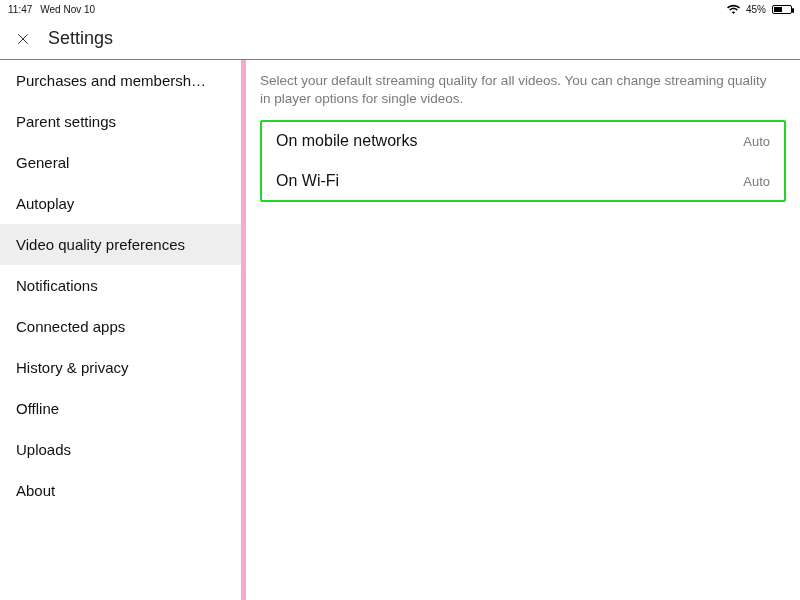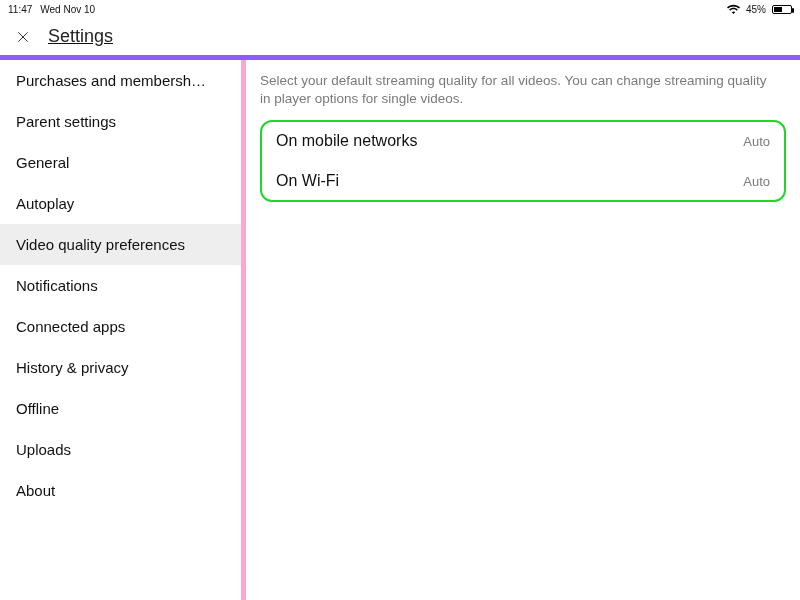--- a/index.html
+++ b/index.html
@@ -4,31 +4,31 @@
 <style>
   * { box-sizing: border-box; margin: 0; padding: 0; }
   html, body { width: 800px; height: 600px; font-family: -apple-system, "Helvetica Neue", Arial, sans-serif; background:#fff; color:#111; overflow:hidden; }
   .statusbar { height:18px; background:#fff; display:flex; align-items:center; font-size:10px; padding:0 8px; justify-content:space-between; border-bottom:0; }
   .statusbar .left { display:flex; gap:8px; align-items:center; }
   .statusbar .right { display:flex; gap:6px; align-items:center; }
   .battery { width:20px; height:9px; border:1px solid #000; border-radius:2px; position:relative; }
   .battery::after { content:""; position:absolute; right:-3px; top:2px; width:2px; height:5px; background:#000; border-radius:1px;}
   .battery .fill { position:absolute; left:1px; top:1px; bottom:1px; width:45%; background:#000; }
   .wifi svg { display:block; }
-  .header { height:42px; display:flex; align-items:center; padding:0 14px; gap:16px; border-bottom:5px solid #8b5cf6;text-decoration:underline; }
+  .header { height:42px; display:flex; align-items:center; padding:0 14px; gap:16px; border-bottom:1px solid #8b5cf6; }
   .close-x { width:18px; height:18px; display:flex; align-items:center; justify-content:center; color:#555; cursor:pointer;}
   .close-x svg { width:16px; height:16px; stroke:#333; stroke-width:1.5; }
   .header-title { font-size:18px; color:#222; }
   .body { display:flex; height:calc(600px - 18px - 42px); }
   .sidebar { width:246px; border-right:5px solid #f9a8d4; overflow:hidden; }
   .side-item { padding:12px 16px; font-size:15px; color:#111; cursor:pointer; white-space:nowrap; overflow:hidden; text-overflow:ellipsis; }
   .side-item.selected { background:#eeeeee; }
   .content { flex:1; padding:12px 14px 0 14px; }
   .desc { color:#7a7a7a; font-size:13.5px; line-height:1.35; margin-bottom:12px; padding-right:6px;}
-  .highlight-box { border:2.5px solid #21d629; border-radius:12px; }
+  .highlight-box { border:2.5px solid #21d629; border-radius:2px; }
   .row { display:flex; align-items:center; justify-content:space-between; padding:10px 14px; cursor:pointer; }
   .row + .row { margin-top:2px;gap:21px; }
   .row-label { font-size:16px; color:#111; }
   .row-value { font-size:13px; color:#7a7a7a;text-align:right; }
 </style>
 </head>
 <body>
 
 <div class="statusbar">
   <div class="left">

